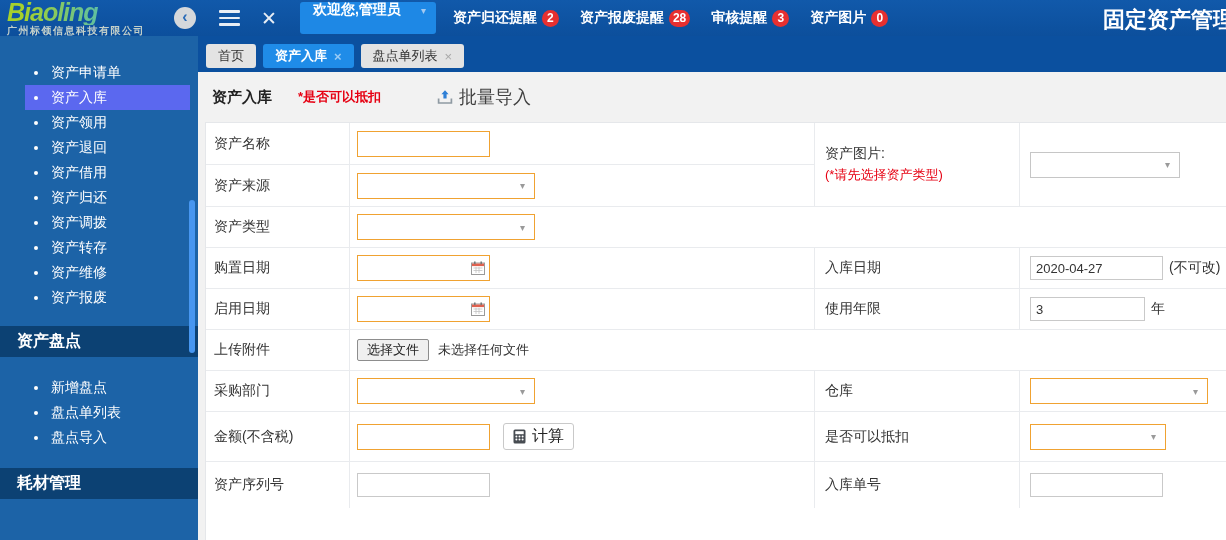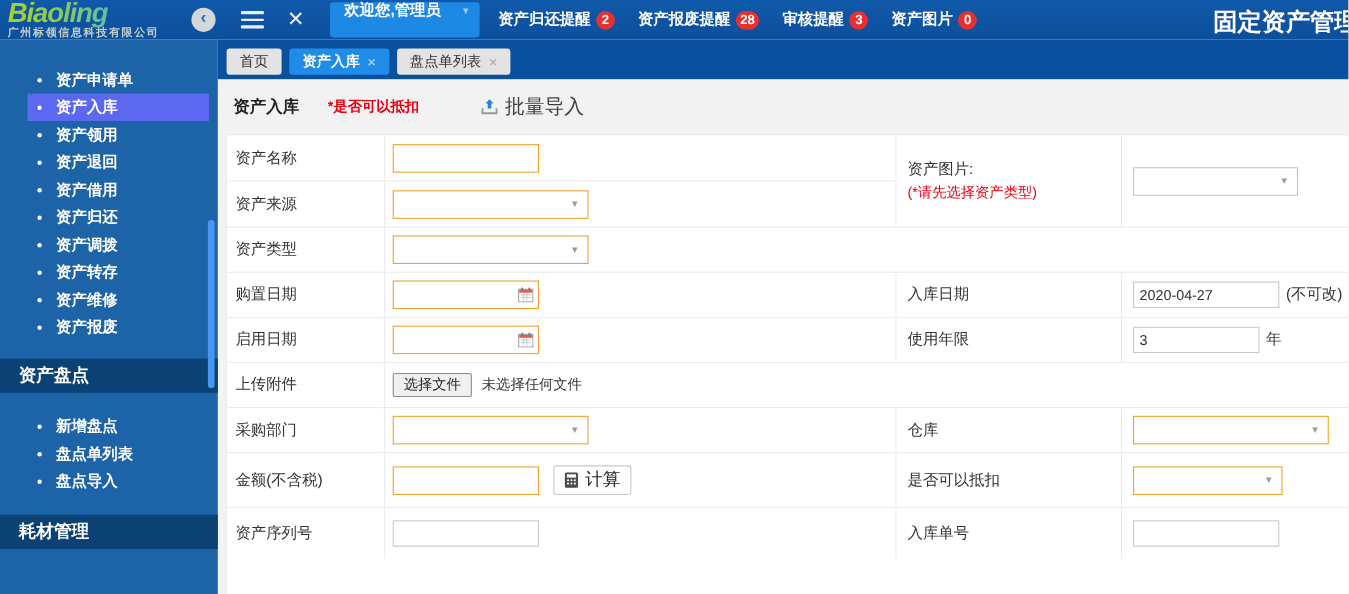--- a/index.html
+++ b/index.html
@@ -26,21 +26,21 @@
   .nav-item { display:flex; align-items:center; gap:5px; color:#ffffff; font-size:14px; font-weight:bold; cursor:pointer; white-space:nowrap; }
   .badge { min-width:17px; height:17px; border-radius:9px; background:#e73030; color:#fff; font-size:12px;
     display:flex; align-items:center; justify-content:center; padding:0 4px; font-weight:bold; }
   .sys-title { position:absolute; left:1103px; top:5px; color:#fff; font-size:22px; font-weight:bold; white-space:nowrap; }
 
   
   .sidebar { position:absolute; left:0; top:36px; width:198px; height:504px; background:#1c63a7; z-index:20; }
   .menu { padding-top:24px; }
   .m-item { position:relative; height:25px; display:flex; align-items:center; color:#fff; font-size:14px; cursor:pointer; }
   .m-item .dot { position:relative; z-index:1; width:4px; height:4px; border-radius:50%; background:#fff; margin-left:34px; }
-  .m-item .m-label { position:relative; z-index:1; margin-left:13px;font-weight:bold; }
+  .m-item .m-label { position:relative; z-index:1; margin-left:13px; }
   .m-item.active::before { content:""; position:absolute; left:25px; right:8px; top:0; bottom:0; background:#5b68ef; }
   .m-section { height:31px; background:#0c4173; display:flex; align-items:center; padding-left:17px;
     color:#fff; font-size:16px; font-weight:bold; cursor:pointer; }
   .sec-pd { margin-top:16px; }
   .menu2 { padding-top:18px; padding-bottom:18px; }
   .sb-thumb { position:absolute; left:189px; top:164px; width:6px; height:153px; border-radius:3px; background:#4796f0; cursor:pointer; }
 
   
   .tabbar { position:absolute; left:198px; top:36px; right:0; height:36px; background:#0b509f;
     display:flex; align-items:flex-end; padding:0 0 4px 8px; gap:7px; z-index:25; }

